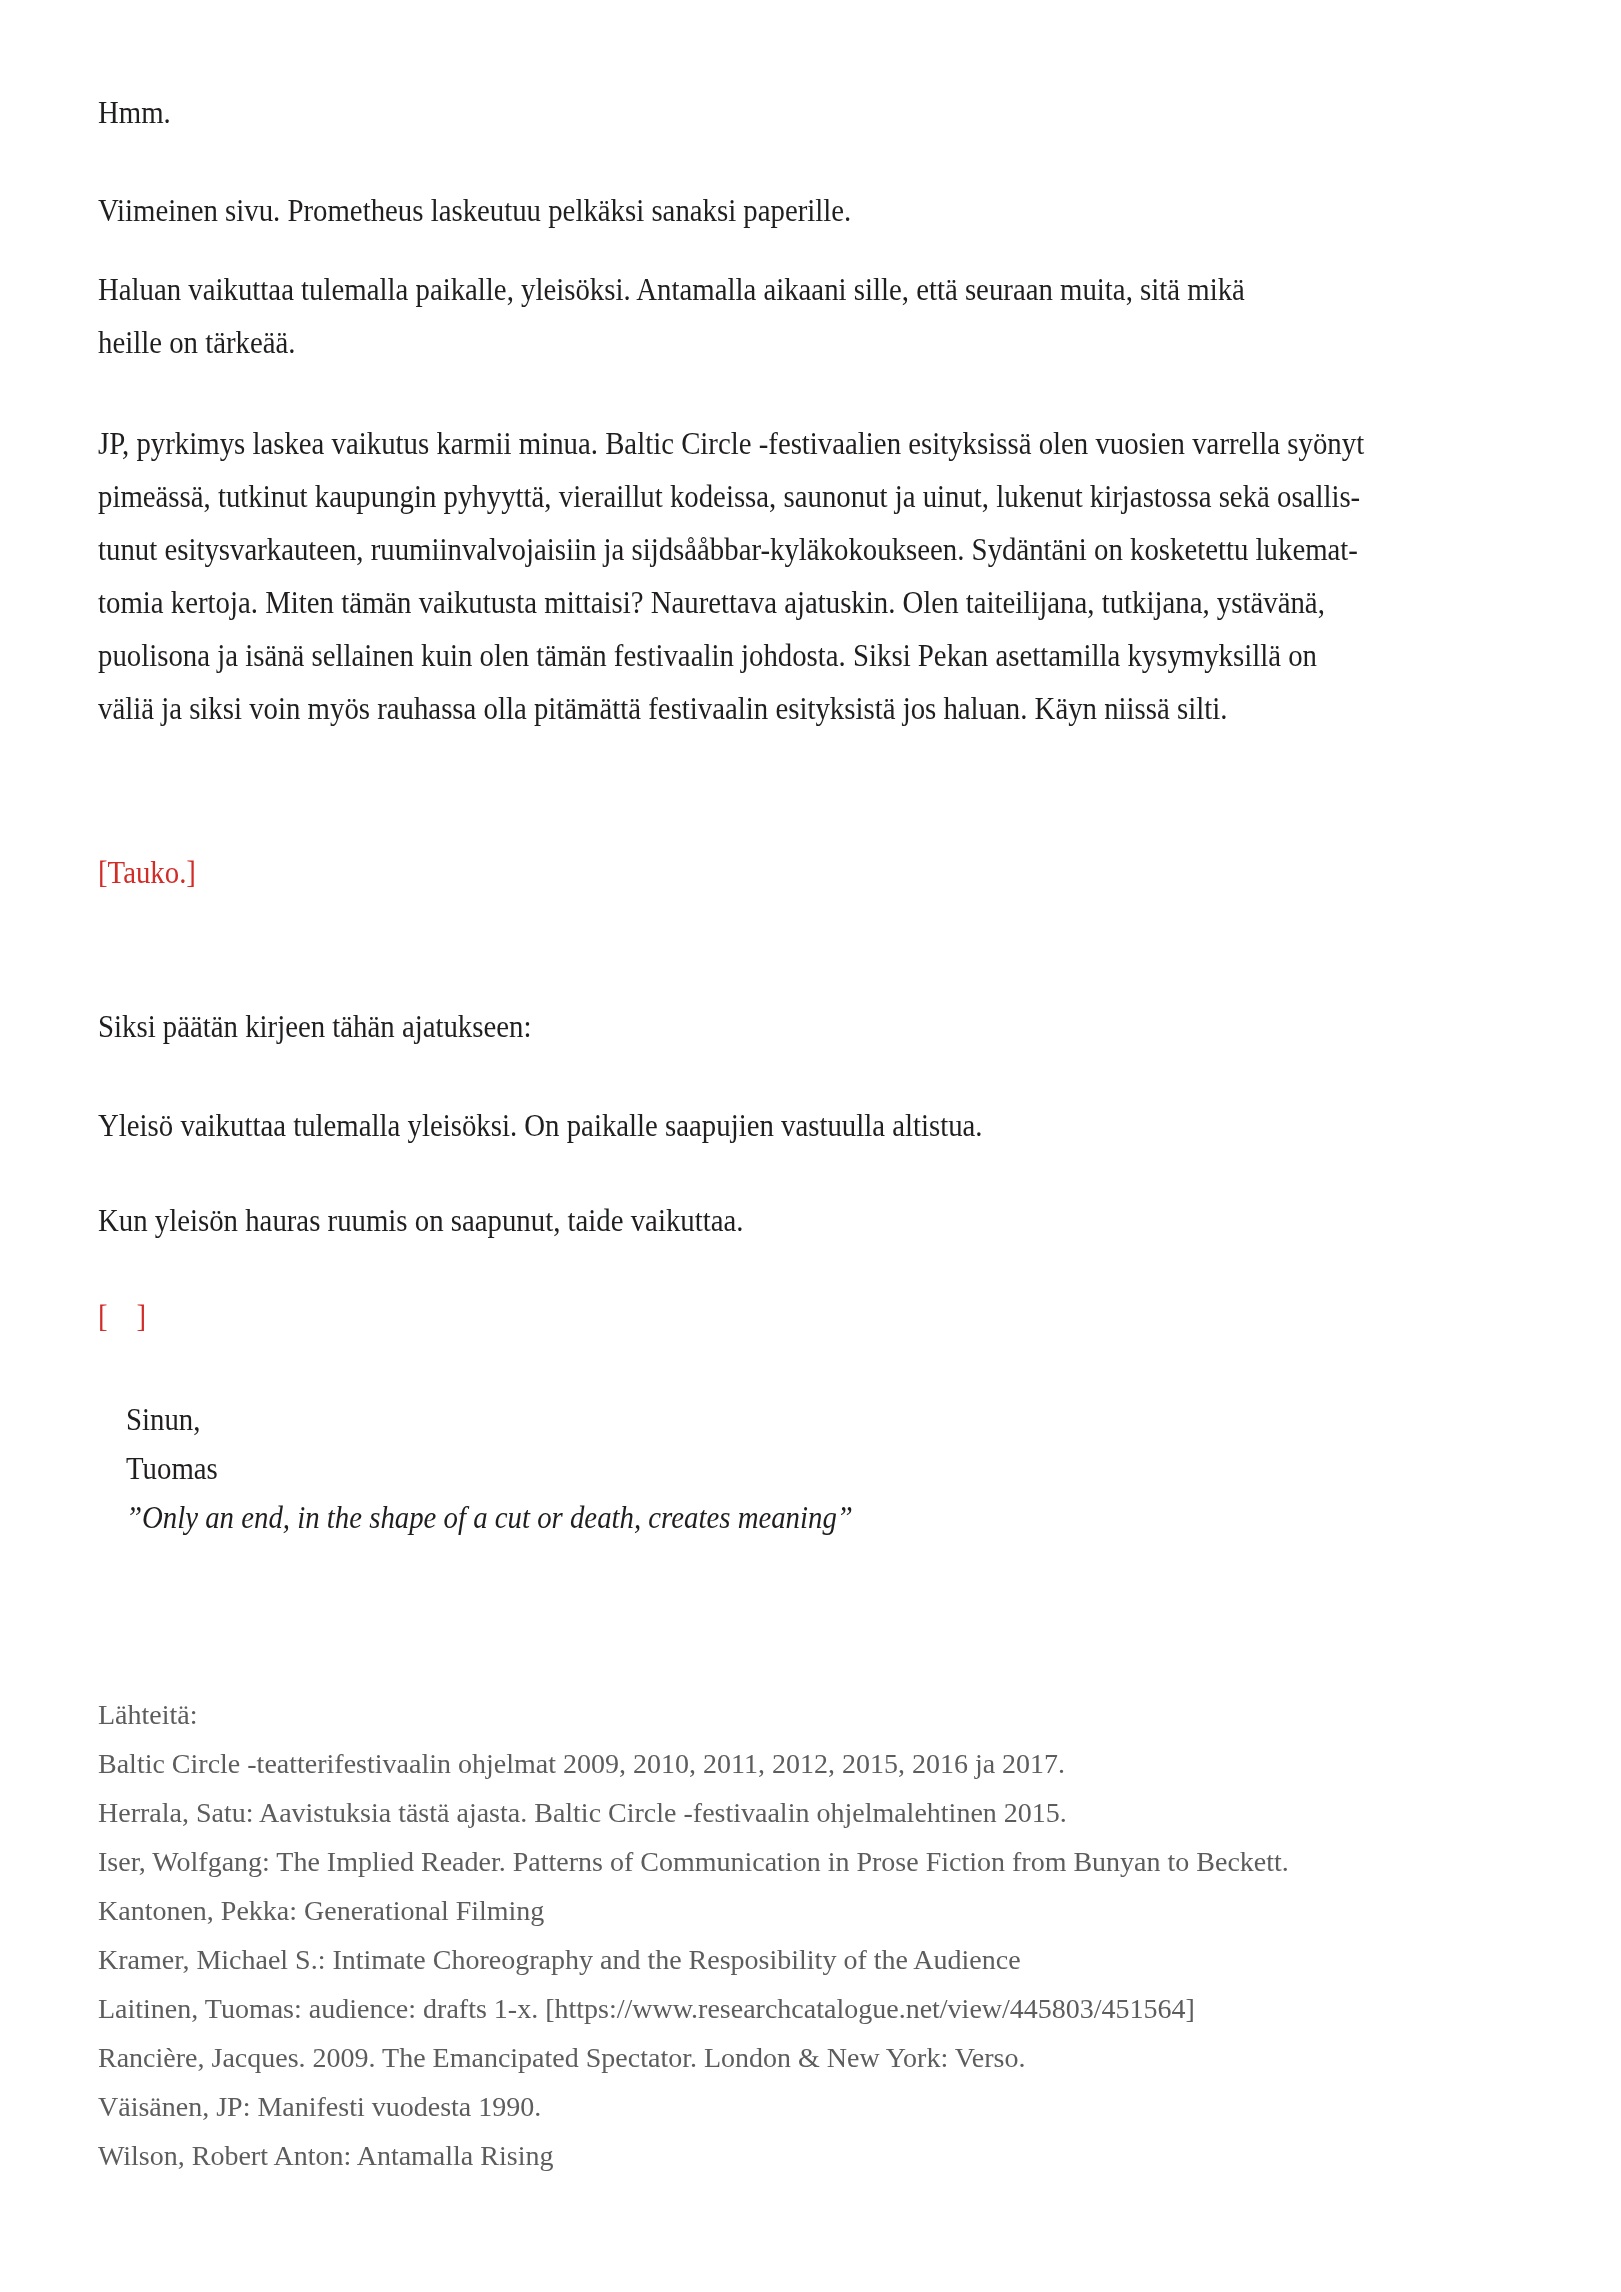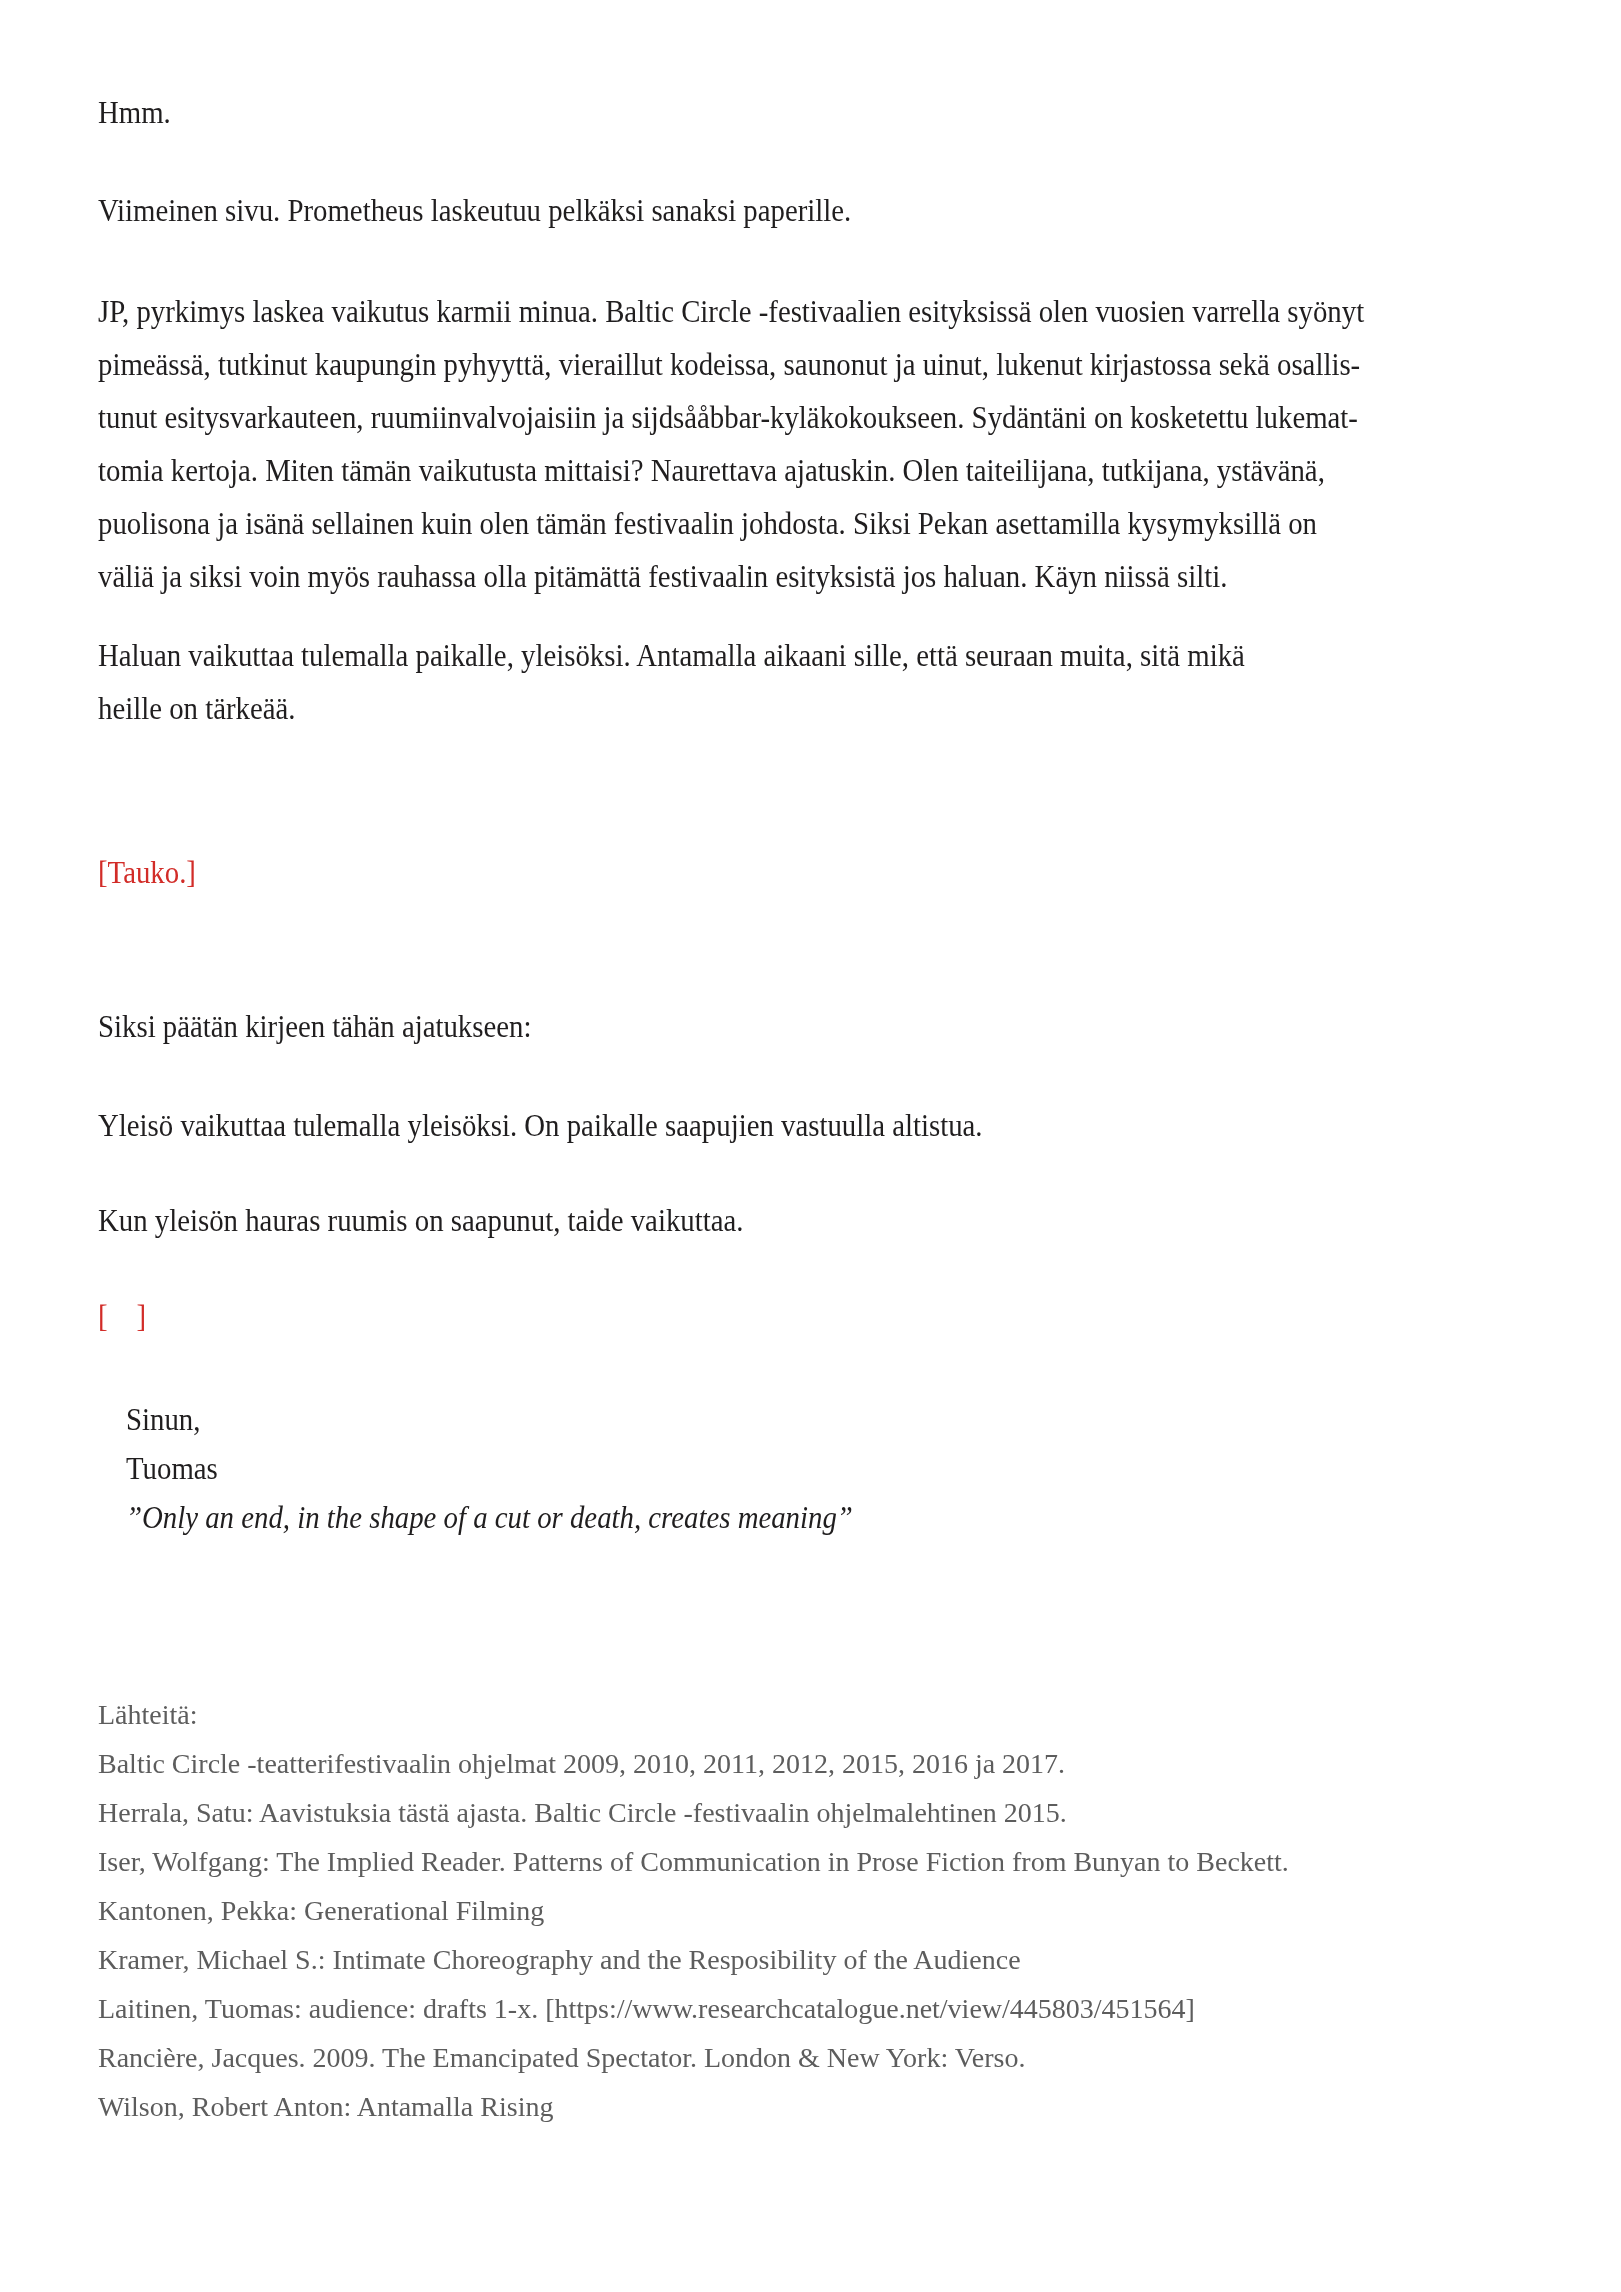--- a/index.html
+++ b/index.html
@@ -56,32 +56,32 @@
 </head>
 <body>
 
 <div class="page">
   <div class="body-text">
 
     <div class="block b-opening">Hmm.</div>
 
     <div class="block b-lastpage">Viimeinen sivu. Prometheus laskeutuu pelkäksi sanaksi paperille.</div>
 
+    <div class="multiline b-para2">
+        <div class="line">Haluan vaikuttaa tulemalla paikalle, yleisöksi. Antamalla aikaani sille, että seuraan muita, sitä mikä</div>
+        <div class="line">heille on tärkeää.</div>
+      </div>
+
     <div class="multiline b-para1">
         <div class="line">JP, pyrkimys laskea vaikutus karmii minua. Baltic Circle -festivaalien esityksissä olen vuosien varrella syönyt</div>
         <div class="line">pimeässä, tutkinut kaupungin pyhyyttä, vieraillut kodeissa, saunonut ja uinut, lukenut kirjastossa sekä osallis-</div>
         <div class="line">tunut esitysvarkauteen, ruumiinvalvojaisiin ja sijdsååbbar-kyläkokoukseen. Sydäntäni on kosketettu lukemat-</div>
         <div class="line">tomia kertoja. Miten tämän vaikutusta mittaisi? Naurettava ajatuskin. Olen taiteilijana, tutkijana, ystävänä,</div>
         <div class="line">puolisona ja isänä sellainen kuin olen tämän festivaalin johdosta. Siksi Pekan asettamilla kysymyksillä on</div>
         <div class="line">väliä ja siksi voin myös rauhassa olla pitämättä festivaalin esityksistä jos haluan. Käyn niissä silti.</div>
-      </div>
-
-    <div class="multiline b-para2">
-        <div class="line">Haluan vaikuttaa tulemalla paikalle, yleisöksi. Antamalla aikaani sille, että seuraan muita, sitä mikä</div>
-        <div class="line">heille on tärkeää.</div>
       </div>
 
     <div class="block b-pause" style="color: rgb(210, 44, 40);">[Tauko.]</div>
 
     <div class="block b-intro">Siksi päätän kirjeen tähän ajatukseen:</div>
 
     <div class="block b-thought1">Yleisö vaikuttaa tulemalla yleisöksi. On paikalle saapujien vastuulla altistua.</div>
 
     <div class="block b-thought2">Kun yleisön hauras ruumis on saapunut, taide vaikuttaa.</div>
 
@@ -96,19 +96,20 @@
     <div class="multiline b-sources" style="color: rgb(93, 93, 93);">
       <div class="src-heading">Lähteitä:</div>
       <div>
           <div class="line">Baltic Circle -teatterifestivaalin ohjelmat 2009, 2010, 2011, 2012, 2015, 2016 ja 2017.</div>
           <div class="line">Herrala, Satu: Aavistuksia tästä ajasta. Baltic Circle -festivaalin ohjelmalehtinen 2015.</div>
           <div class="line">Iser, Wolfgang: The Implied Reader. Patterns of Communication in Prose Fiction from Bunyan to Beckett.</div>
           <div class="line">Kantonen, Pekka: Generational Filming</div>
           <div class="line">Kramer, Michael S.: Intimate Choreography and the Resposibility of the Audience</div>
           <div class="line">Laitinen, Tuomas: audience: drafts 1-x. [https://www.researchcatalogue.net/view/445803/451564]</div>
           <div class="line">Rancière, Jacques. 2009. The Emancipated Spectator. London &amp; New York: Verso.</div>
+          <div class="line">Väisänen, JP: Manifesti vuodesta 1990.</div>
           <div class="line">Wilson, Robert Anton: Antamalla Rising</div>
         </div>
     </div>
 
   </div>
 </div>
 
 
 </body></html>

